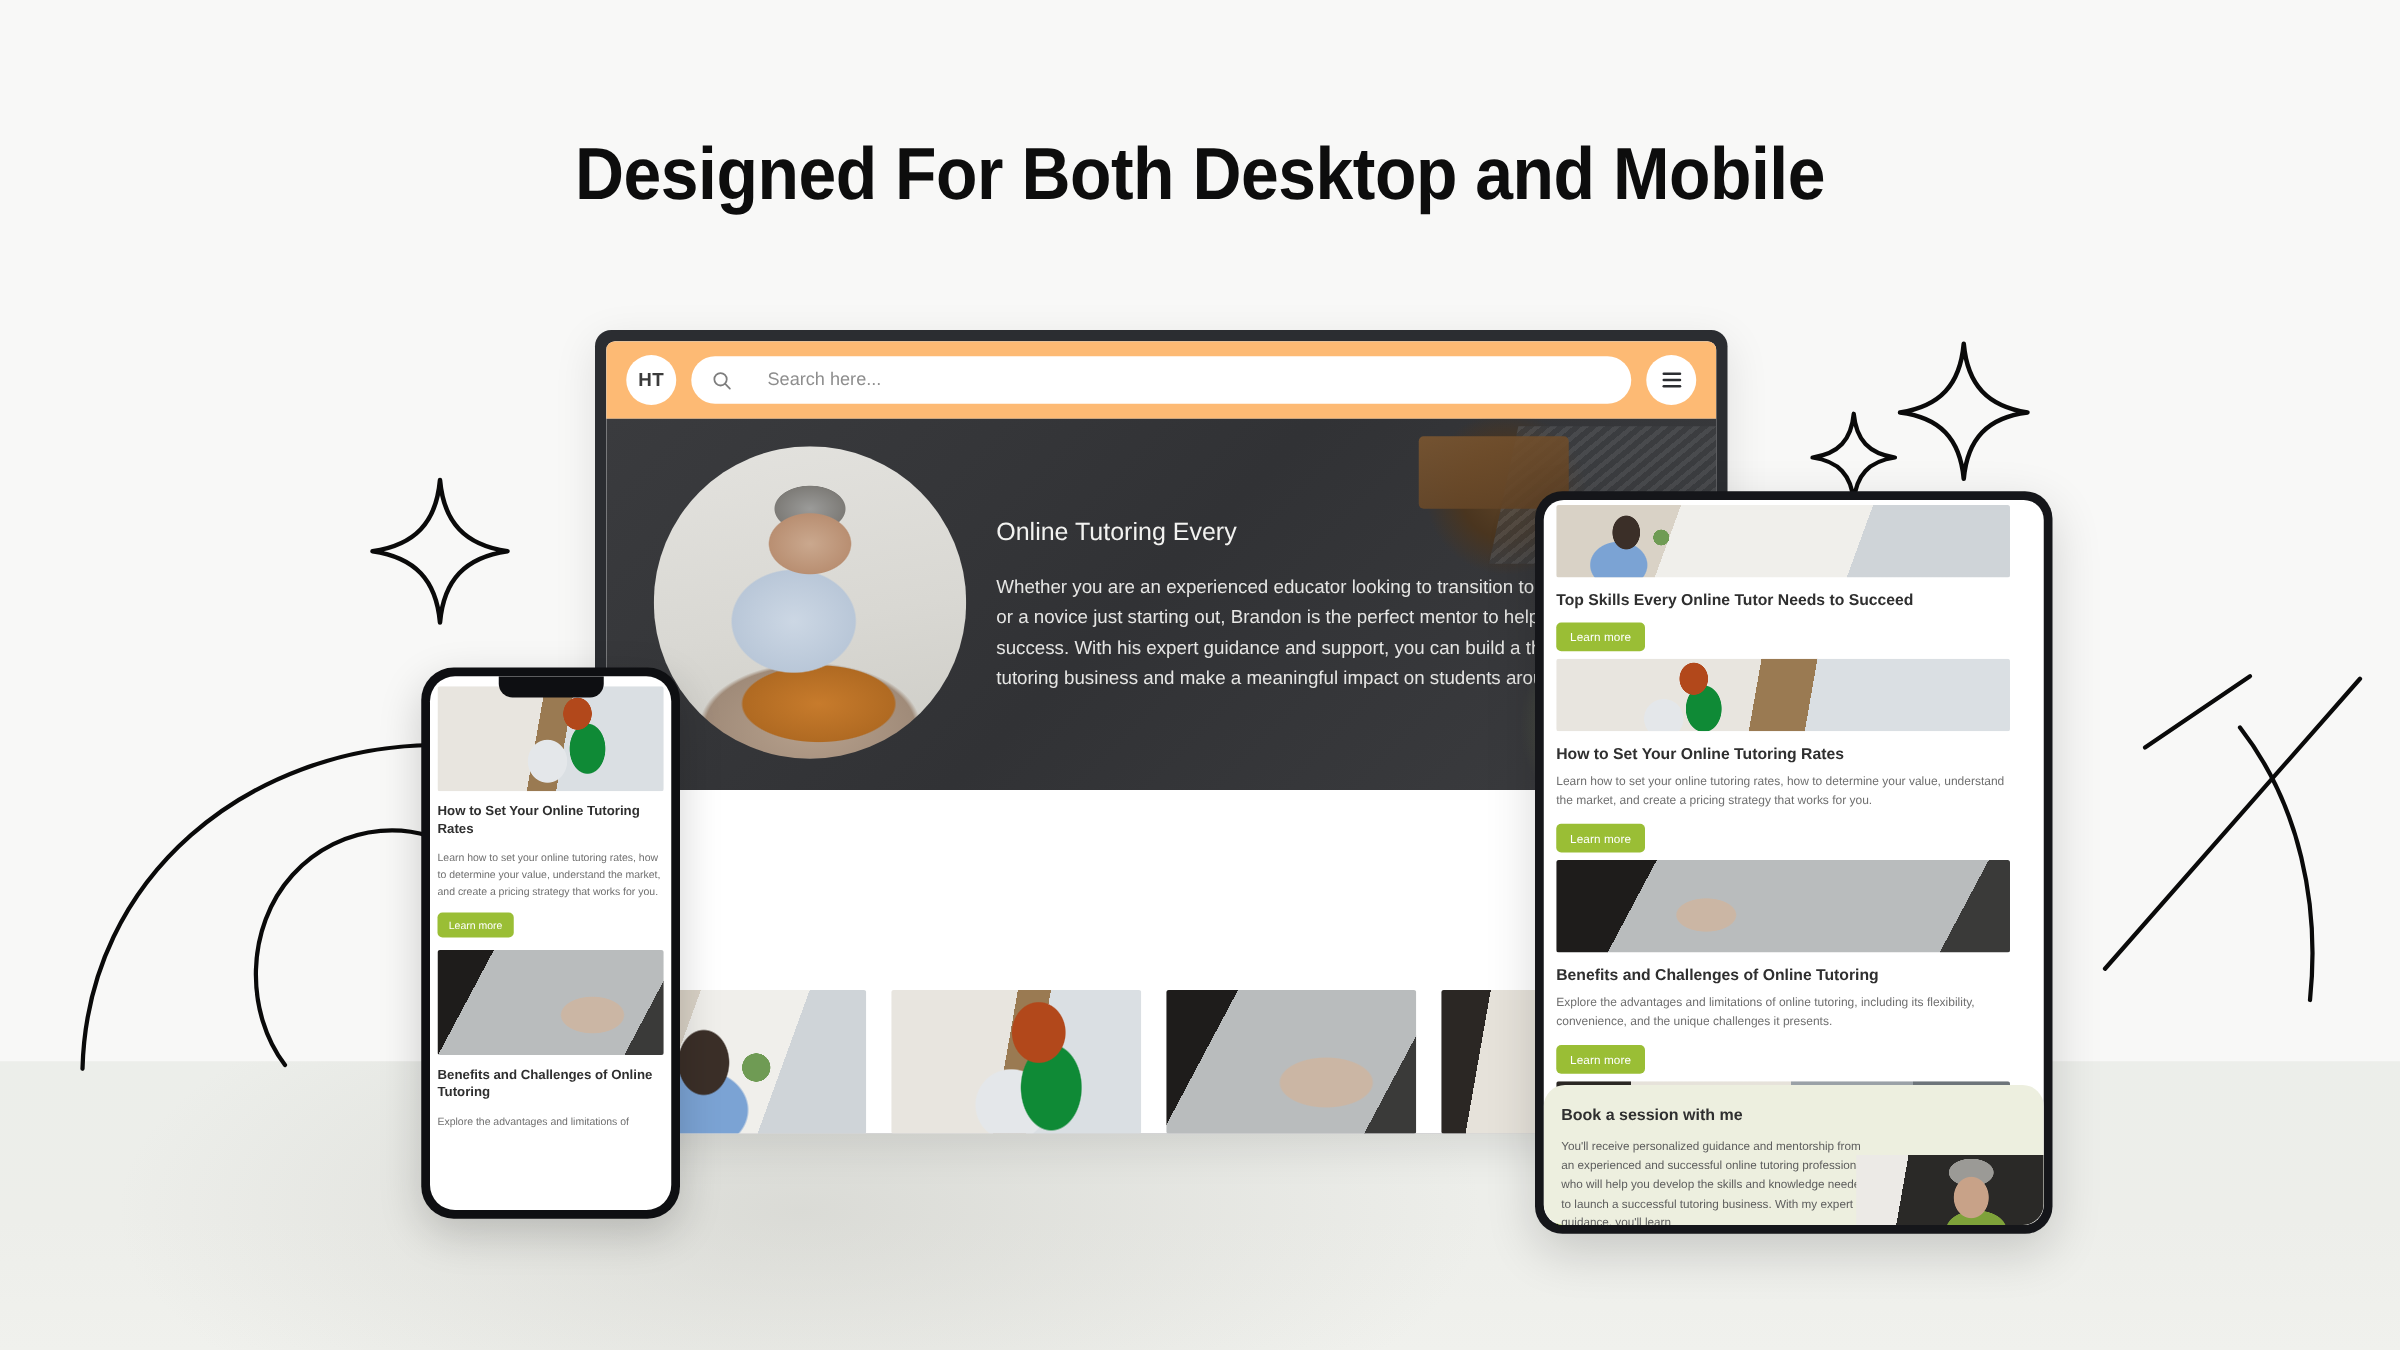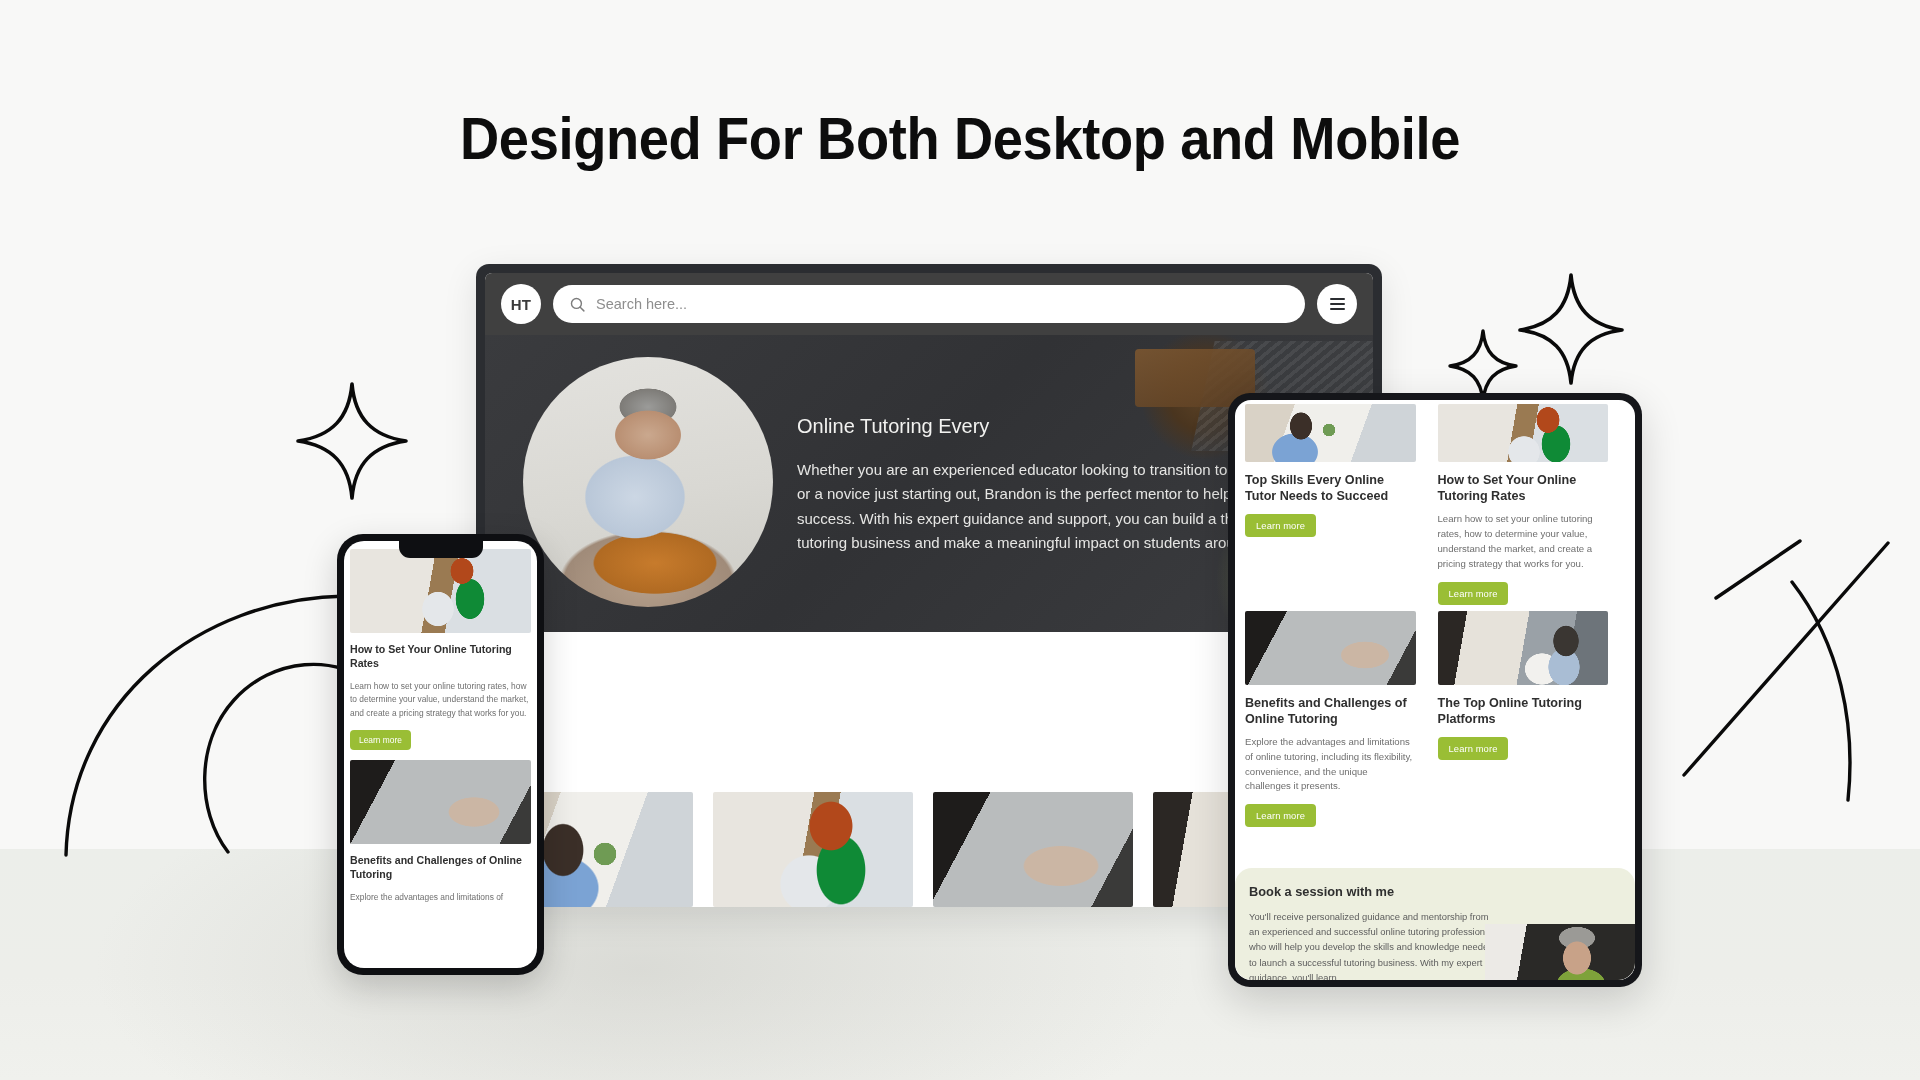--- a/index.html
+++ b/index.html
@@ -42,31 +42,31 @@
     padding:9px 9px 0 9px;
     box-shadow:0 10px 34px rgba(0,0,0,.10);
     overflow:hidden;
   }
   .desktop-screen{
     width:888px; height:634px; background:#fff; border-radius:7px 7px 0 0; overflow:hidden; position:relative;
   }
 
   
   .d-topbar{
-    height:62px; background:#404040; display:flex; align-items:center;
+    height:62px; background:#fdba74; display:flex; align-items:center;
     padding:0 16px; gap:12px;
   }
   .d-logo{
     width:40px;height:40px;border-radius:50%;background:#fff;color:#3b3b3b;
     display:flex;align-items:center;justify-content:center;
     font-weight:bold;font-size:15px;letter-spacing:.3px;flex:0 0 auto;
   }
   .d-search{
     flex:1 1 auto;height:38px;background:#fff;border-radius:19px;
-    display:flex;align-items:center;gap:10px;padding:0 16px;
+    display:flex;align-items:center;gap:28px;padding:0 16px;
   }
   .d-search .ph{ color:#8e8e8e; font-size:14.5px; }
   .d-burger{
     width:40px;height:40px;border-radius:50%;background:#fff;flex:0 0 auto;
     display:flex;align-items:center;justify-content:center;
   }
   .d-burger i{ display:block;width:15px;height:2px;background:#2b2d31;border-radius:1px; }
   .d-burger .bb{ display:flex;flex-direction:column;gap:3px; }
 
   
@@ -124,21 +124,21 @@
       radial-gradient(ellipse 34px 40px at 150px 60px,#9fb0c6 0 70%,rgba(0,0,0,0) 72%),
       linear-gradient(100deg,#2b2724 0 18%,#e6e2da 18% 52%,#9aa1a7 52% 78%,#6d747a 78% 100%); }
 
   
   .tablet{
     position:absolute; left:1228px; top:393px; width:414px; height:594px;
     background:#15161a; border-radius:22px; padding:7px;
     box-shadow:0 14px 40px rgba(0,0,0,.16);
   }
   .tablet-screen{ width:400px; height:580px; background:#fff; border-radius:16px; overflow:hidden; position:relative; }
-  .t-grid{ display:grid; grid-template-columns:1fr 1fr; column-gap:10px; padding:4px 21px 0 4px; }
+  .t-grid{ display:grid; grid-template-columns:1fr; column-gap:10px; padding:4px 21px 0 4px; }
   .t-card{ padding:0 6px 6px 6px; }
   .t-img{ height:58px; border-radius:2px; margin-bottom:10px; }
   .t-title{ font-size:12.6px; font-weight:bold; color:#2f2f2f; line-height:1.28; }
   .t-desc{ font-size:9.6px; color:#6f6f6f; line-height:1.55; margin-top:8px; }
   .btn-green{
     display:inline-block; margin-top:10px;
     background:#9abe35; color:#fff; font-size:9.4px;
     padding:6px 11px; border-radius:4px; letter-spacing:.1px;
   }
   .t-book{

